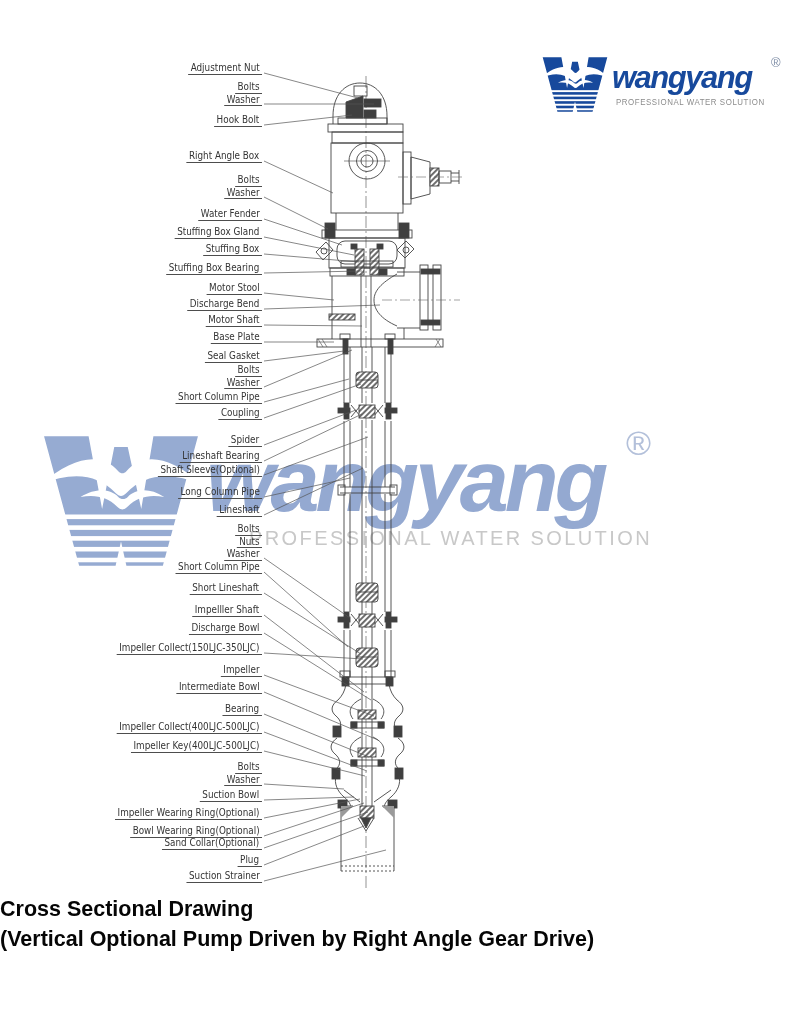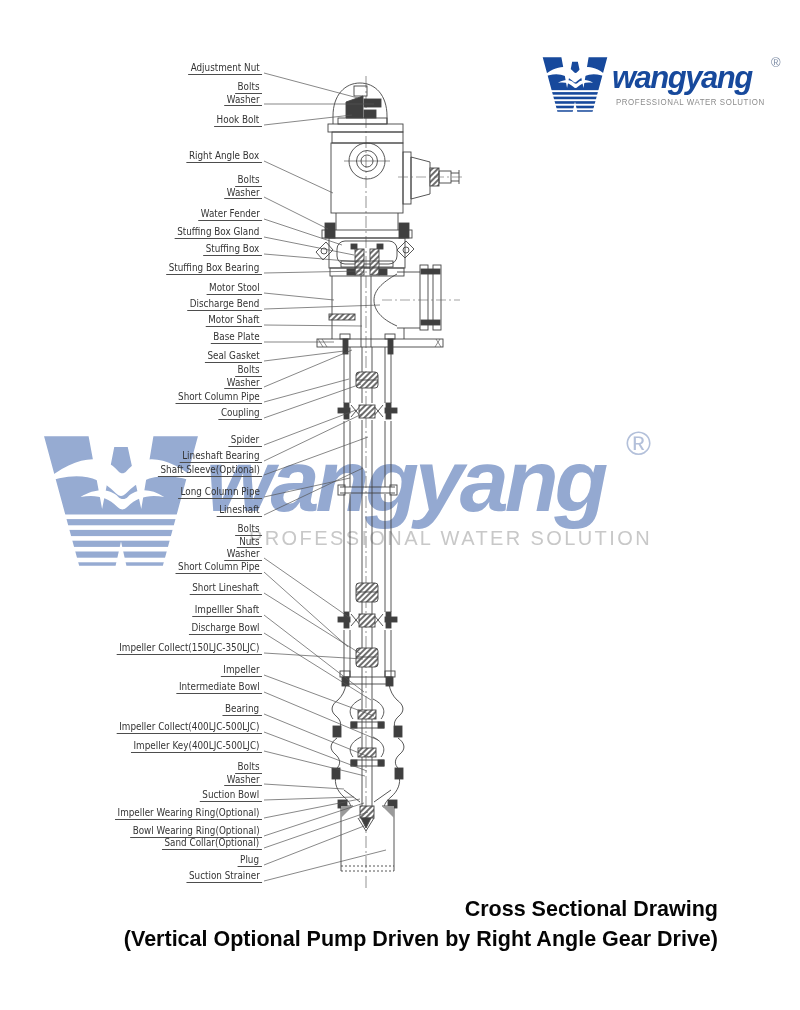--- a/index.html
+++ b/index.html
@@ -29,21 +29,21 @@
   
   .logo{position:absolute;z-index:4;}
   .logo-mark{position:absolute;left:541px;top:56px;width:68px;height:57px;color:#17499c;}
   .logo-word{position:absolute;left:612px;top:60px;font:italic bold 31px "Liberation Sans",sans-serif;
              letter-spacing:-1.5px;color:#17499c;}
   .logo-tag{position:absolute;left:616px;top:97px;font:8.5px "Liberation Sans",sans-serif;
             letter-spacing:.6px;color:#8b8b8b;white-space:nowrap;transform:scaleX(.93);transform-origin:0 0;}
   .logo-reg{position:absolute;left:771px;top:55px;font:13px "Liberation Sans",sans-serif;color:#7d8ca5;}
 
   
-  .title-block{position:absolute;left:0;top:897px;width:718px;text-align:right;z-index:4;color:#050505;}
+  .title-block{position:absolute;left:0;top:897px;width:718px;text-align:left;z-index:4;color:#050505;}
   .title-line1{font:bold 21.5px "Liberation Sans",sans-serif;}
   .title-line2{font:bold 21.5px "Liberation Sans",sans-serif;margin-top:5px;}
 </style>
 </head>
 <body>
 
 <div id="page">
 
   <svg width="0" height="0" style="position:absolute" aria-hidden="true">
     <defs>

